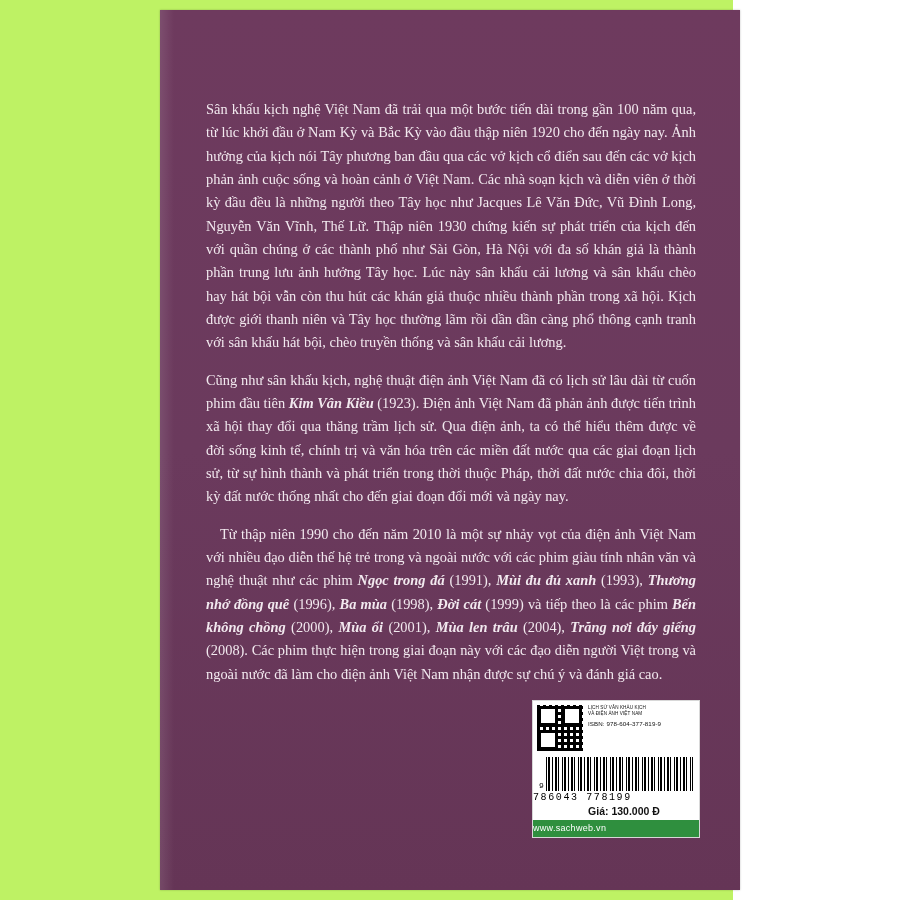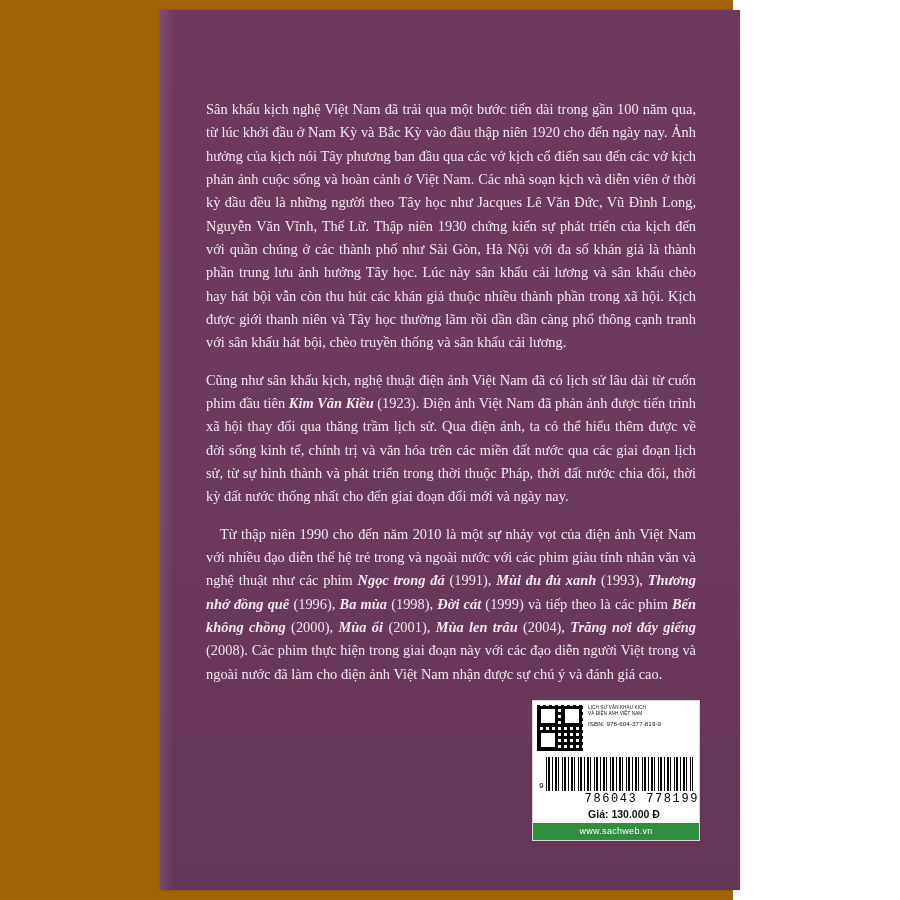--- a/index.html
+++ b/index.html
@@ -10,21 +10,21 @@
   body {
     width: 900px;
     height: 900px;
     font-family: "Liberation Serif", serif;
     overflow: hidden;
   }
   #page {
     position: relative;
     width: 733px;
     height: 900px;
-    background: #a16207;
+    background: #bef264;
   }
   
   #cover {
     position: absolute;
     left: 160px;
     top: 10px;
     width: 580px;
     height: 880px;
     background: #6f3a5f;
     background: linear-gradient(180deg, #6e3a5e 0%, #6b3a5d 50%, #653556 100%);
@@ -140,40 +140,39 @@
     flex: 1;
     height: 34px;
     background:
       repeating-linear-gradient(90deg,
         #000 0 1px, #fff 1px 2px, #000 2px 4px, #fff 4px 6px,
         #000 6px 7px, #fff 7px 9px, #000 9px 11px, #fff 11px 12px,
         #000 12px 13px, #fff 13px 16px);
   }
   #ean-digits {
     font-family: "Liberation Mono", monospace;
-    font-size: 12px;
+    font-size: 10px;
     color: #000;
     letter-spacing: 1.6px;
-    text-align: right;
-    padding: 1px 0 2px 16px;
+    text-align: left;
+    padding: 1px 0 2px 0;
   }
   #price {
     font-family: "Liberation Sans", sans-serif;
     font-weight: bold;
     font-size: 10.5px;
     color: #111;
     text-align: center;
     padding: 0 0 3px 16px;
   }
   #weburl {
     background: #2f8f3e;
     color: #ffffff;
     font-family: "Liberation Sans", sans-serif;
     font-size: 9px;
-    text-align: center;
     padding: 3px 0 4px 0;
     letter-spacing: 0.3px;
   }
 </style>
 </head>
 <body>
 
 <div id="page">
 
   <div id="cover">

